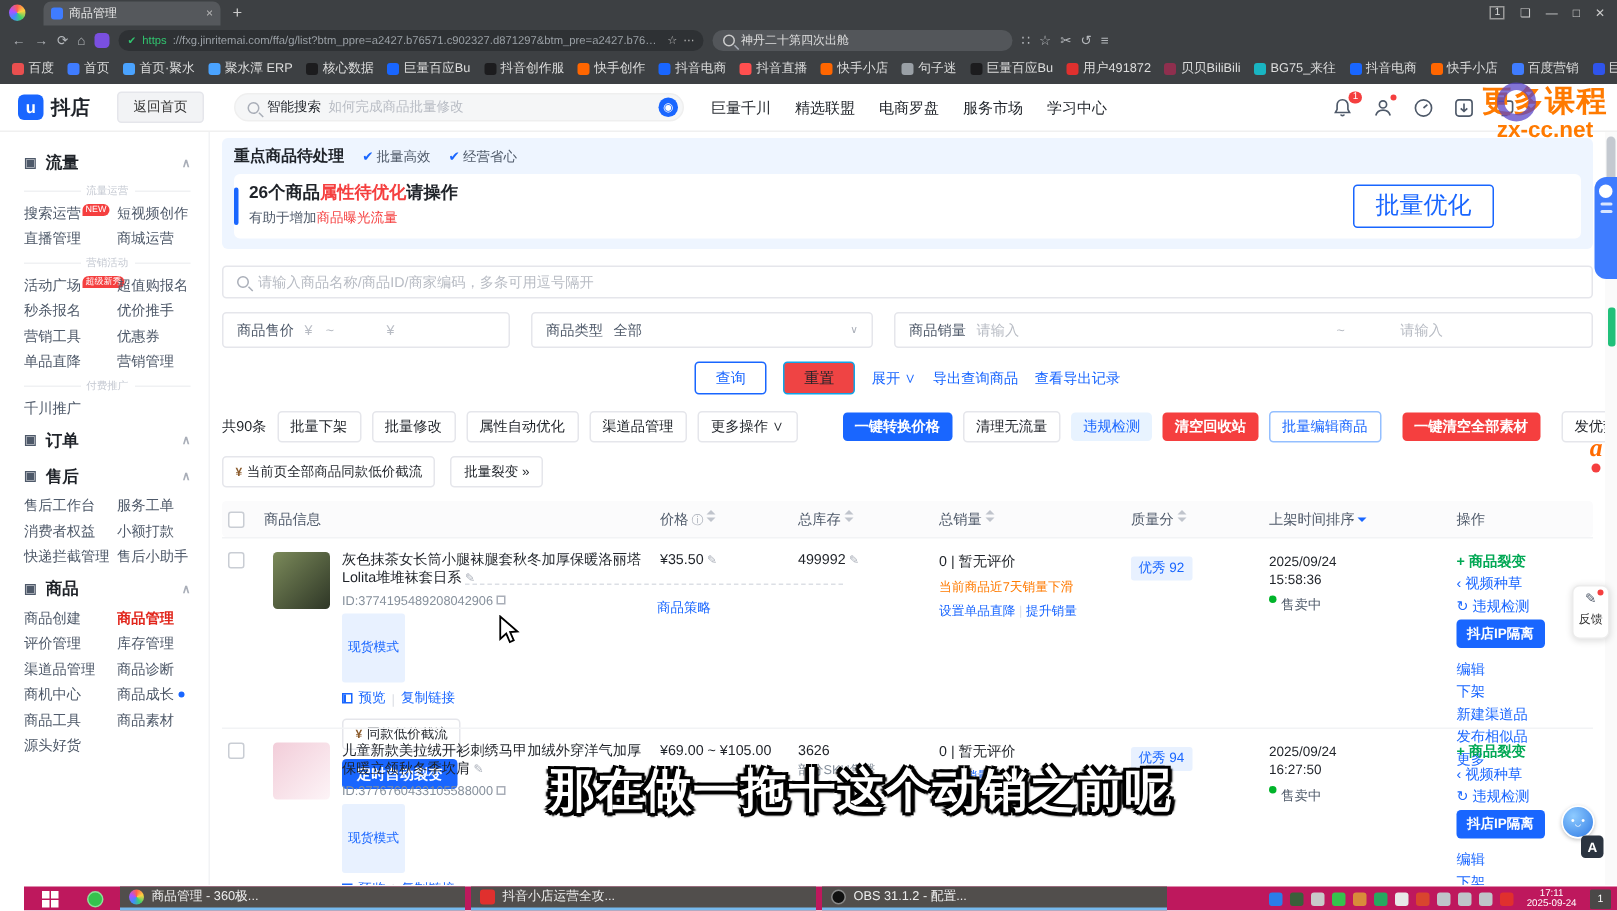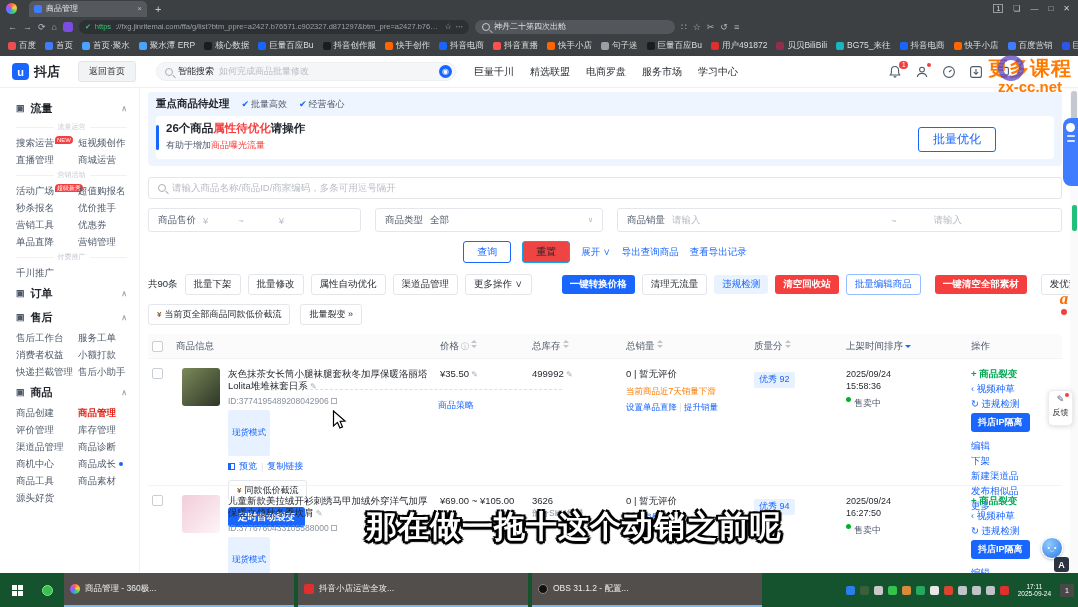--- a/index.html
+++ b/index.html
@@ -65,27 +65,27 @@
 .notice{background:#eef5ff;border-radius:4px;padding:5px 8px 7px;}
 .notice-head{display:flex;gap:12px;align-items:center;}
 .n-title{font-weight:bold;color:#1f2329;font-size:10.5px;}
 .n-tag{color:#4e5969;font-size:9px;display:flex;align-items:center;gap:2px;}
 .n-check{color:#1966ff;font-size:9px;}
 .alert{margin-top:5px;background:#fff;border-radius:4px;padding:5px 10px 7px;display:flex;align-items:flex-end;position:relative;}
 .alert::before{content:"";position:absolute;left:0;top:9px;bottom:9px;width:3px;background:#1966ff;border-radius:2px;}
 .alert-main{font-size:11.5px;font-weight:bold;color:#1f2329;}
 .hl{color:#f53f3f;}
 .alert-sub{font-size:9px;color:#4e5969;margin-top:3px;}
-.optimize-btn{margin-left:auto;margin-right:48px;border:1px solid #1966ff;color:#1966ff;background:#fff;font-size:12px;padding:3px 14px;border-radius:3px;}
+.optimize-btn{margin-left:auto;margin-right:48px;border:1px solid #1966ff;color:#1966ff;background:#fff;font-size:16px;padding:3px 14px;border-radius:3px;}
 .gsearch{margin-top:11px;height:22px;border:1px solid #e5e6eb;border-radius:3px;display:flex;align-items:center;gap:6px;padding:0 9px;color:#b8bcc4;font-size:9.5px;}
 .mag{width:8px;height:8px;border:1.2px solid #a9aeb8;border-radius:50%;position:relative;flex:none;}
 .mag::after{content:"";position:absolute;width:4px;height:1.2px;background:#a9aeb8;transform:rotate(45deg);left:6px;top:7px;}
 .filters{margin-top:9px;display:flex;gap:14px;}
 .f-field{height:24px;border:1px solid #e5e6eb;border-radius:3px;display:flex;align-items:center;font-size:9.5px;color:#4e5969;padding:0 9px;gap:7px;}
-.f1{width:213px;}.f2{width:228px;}.f3{flex:1;}
+.f1{width:192px;}.f2{width:228px;}.f3{flex:1;}
 .ph{color:#b8bcc4;}
 .f-caret{margin-left:auto;color:#a9aeb8;font-size:7px;}
 .filter-actions{margin-top:9px;display:flex;align-items:center;gap:11px;font-size:10px;justify-content:center;}
 .q-btn{border:1px solid #1966ff;color:#1966ff;background:#fff;padding:3px 13px;border-radius:3px;font-size:10px;}
 .r-btn{border:1px solid #0ea5e9;color:#1f2329;background:#ef4444;padding:3px 13px;border-radius:3px;font-size:10px;}
 .lnk{color:#1966ff;font-size:9.5px;}
 .toolbar{margin-top:11px;display:flex;align-items:center;gap:7px;}
 .tcount{color:#1f2329;font-size:9.5px;white-space:nowrap;}
 .tbtn{border-radius:3px;padding:3px 8px;font-size:9.5px;white-space:nowrap;position:relative;}
 .outline{border:1px solid #e5e6eb;background:#fff;color:#1f2329;}
@@ -139,21 +139,21 @@
 .gdot{width:5px;height:5px;border-radius:50%;background:#00b42a;}
 .ops{font-size:9.5px;}
 .op-green{color:#00a854;font-weight:bold;margin-bottom:2px;white-space:nowrap;}
 .op-link{color:#1966ff;margin-bottom:2px;white-space:nowrap;}
 .op-btn{background:#1966ff;color:#fff;border:none;font-size:9px;font-weight:bold;padding:3px 7px;border-radius:3px;margin:2px 0 8px;display:block;white-space:nowrap;}
 .strategy-line{position:absolute;left:162px;top:30px;width:252px;border-top:1px dashed #dcdfe5;}
 .strategy{position:absolute;left:290px;top:40px;color:#1966ff;font-size:9px;}
 
 .subtitle{position:absolute;left:366px;top:506px;z-index:30;font-size:31px;font-weight:bold;color:#fff;letter-spacing:1px;white-space:nowrap;text-shadow:-2px -2px 0 #000,2px -2px 0 #000,-2px 2px 0 #000,2px 2px 0 #000,0 3px 1px #000,3px 0 1px #000,-3px 0 1px #000;}
 
-.taskbar{position:absolute;left:0;right:0;bottom:0;height:34px;background:#14532d;display:flex;align-items:stretch;z-index:70;}
+.taskbar{position:absolute;left:16px;right:0;bottom:0;height:16px;background:#be185d;display:flex;align-items:stretch;z-index:70;}
 .start{width:34px;display:flex;align-items:center;justify-content:center;}
 .win-grid{display:grid;grid-template-columns:5px 5px;grid-template-rows:5px 5px;gap:1px;}
 .win-grid span{background:#fff;}
 .tk-green{width:26px;display:flex;align-items:center;justify-content:center;}
 .tk-green i{width:11px;height:11px;border-radius:50%;background:#35c24d;border:1px solid #8fe09a;}
 .task{width:230px;margin-left:4px;background:#514e4c;display:flex;align-items:center;gap:5px;padding:0 6px;border-bottom:2px solid #76b9ed;color:#eee;font-size:8.5px;white-space:nowrap;overflow:hidden;}
 .tray{margin-left:auto;display:flex;align-items:center;gap:5px;padding-right:4px;}
 .tray-ico{width:9px;height:9px;border-radius:2px;flex:none;}
 .clock{color:#fff;font-size:6.5px;text-align:center;line-height:7px;padding:0 4px;}
 .tray-note{width:14px;height:13px;background:#4a4847;color:#fff;font-size:7px;display:flex;align-items:center;justify-content:center;border-radius:1px;}

